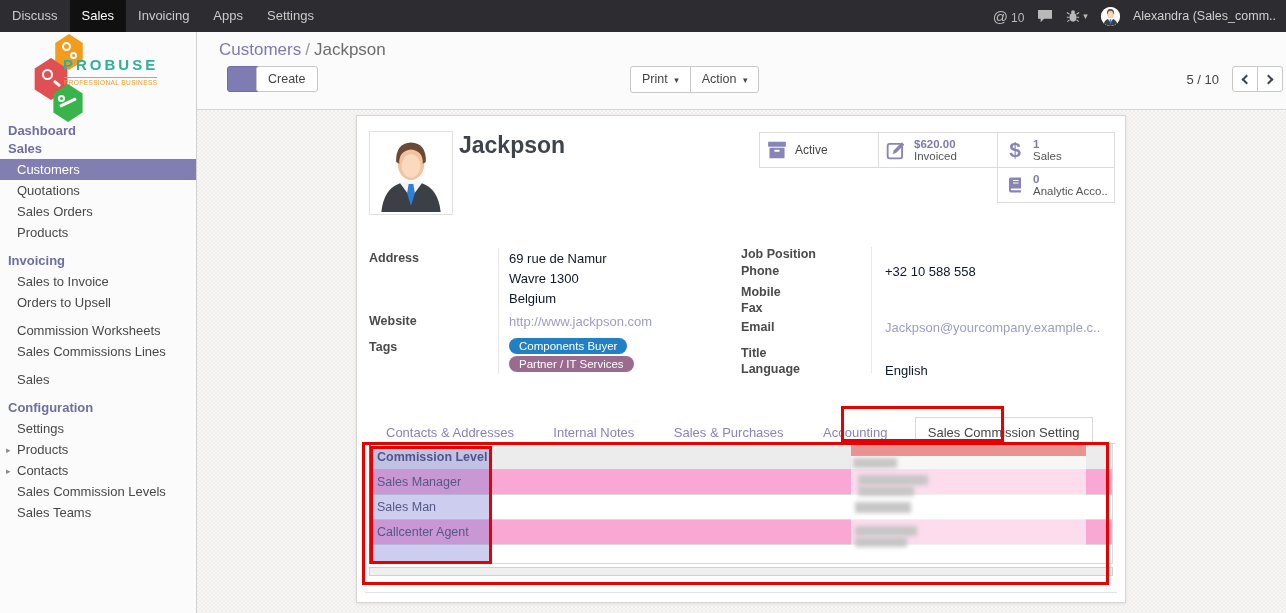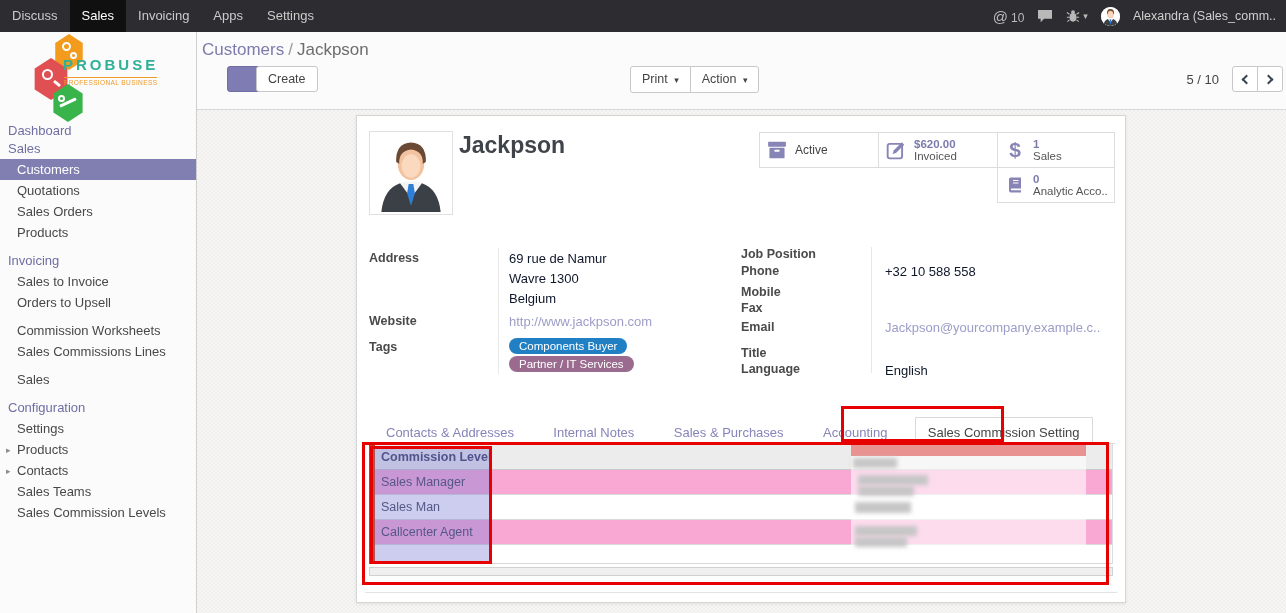--- a/index.html
+++ b/index.html
@@ -25,28 +25,28 @@
   .logo { position:relative; height:88px; }
   .hex { position:absolute; clip-path:polygon(50% 0,93% 25%,93% 75%,50% 100%,7% 75%,7% 25%); }
   .hex-orange { left:53px; top:2px; width:32px; height:36px; background:#f29b1d; }
   .hex-red    { left:32px; top:26px; width:38px; height:42px; background:#e04f52; }
   .hex-green  { left:51px; top:52px; width:34px; height:38px; background:#38b44a; }
   .ring { position:absolute; border:2px solid #fff; border-radius:50%; }
   .bar  { position:absolute; background:#fff; border-radius:1px; }
   .logo-title { position:absolute; left:63px; top:24px; font-size:15px; font-weight:bold; color:#2fb099; letter-spacing:3px; }
   .logo-sub { position:absolute; left:64px; top:45px; font-size:6.5px; color:#ef9b28; letter-spacing:0.4px; white-space:nowrap; border-top:1px solid #ef9b28; padding-top:1px; }
   .sec { margin-bottom:7px; }
-  .sec-h { display:block; font-size:13px; font-weight:normal; color:#6f6ea3; padding:3px 8px; text-decoration:none; cursor:pointer; }
+  .sec-h { display:block; font-size:13px; font-weight:bold; color:#6f6ea3; padding:3px 8px; text-decoration:none; cursor:pointer; }
   .s-item { display:flex; align-items:center; font-size:13px; color:#484848; padding:3px 8px 3px 17px; text-decoration:none; cursor:pointer; }
   .s-item.active { background:#817fb1; color:#ffffff; }
   .s-item .arrow { width:11px; margin-left:-11px; font-size:9px; color:#8a8a8a; }
 
   
   .control-panel { position:absolute; left:197px; top:32px; width:1089px; height:78px; background:#fbfbfb; border-bottom:1px solid #d7d7d7; z-index:5; }
-  .breadcrumb { position:absolute; left:5px; top:8px; font-size:17px; }
+  .breadcrumb { position:absolute; left:22px; top:8px; font-size:17px; }
   .breadcrumb .parent { color:#7c7bad; cursor:pointer; }
   .breadcrumb .sep { color:#999; padding:0 4px; }
   .breadcrumb .current { color:#6d6d6d; }
   .btn { display:inline-block; font-size:12.5px; line-height:24px; padding:0 11px; border:1px solid #c8c8c8; border-radius:3px; background:#fff; color:#444; cursor:pointer; }
   .btn-primary { background:#7e7cb3; border-color:#6f6da6; color:#fff; }
   .btn-edit { position:absolute; left:30px; top:34px;padding-left:48px; }
   .btn-create { position:absolute; left:59px; top:34px; }
   .btn-group { position:absolute; left:433px; top:34px; display:flex; }
   .btn-group .btn { border-radius:0; margin-left:-1px; }
   .btn-group .btn:first-child { border-radius:3px 0 0 3px; margin-left:0; }
@@ -90,21 +90,21 @@
   .pill { position:absolute; color:#fff; font-size:11.5px; line-height:16px; padding:0 10px; border-radius:9px; }
   .pill-blue { background:#2180c4; }
   .pill-mauve { background:#9a6b8f; }
 
   
   .tabbar { position:absolute; left:12px; top:300px; width:746px; height:28px; border-bottom:1px solid #d9d9d9; }
   .tab { position:relative; display:inline-block; font-size:13px; color:#8684b8; padding:7px 8px 24px; margin:0 10px 0 9px; text-decoration:none; cursor:pointer; top:1px; }
   .tab.active { background:#fff; color:#444; border:1px solid #d9d9d9; border-bottom:1px solid #fff; margin:0 0 0 5px; padding:7px 12px 8px; }
 
   
-  .ctable { position:absolute; left:12px; top:328px; width:744px; border-right:1px solid #dcdce0; border-left:6px solid #c2410c; }
+  .ctable { position:absolute; left:12px; top:328px; width:744px; border-right:1px solid #dcdce0; border-left:2px solid #c2410c; }
   .trow { display:flex; align-items:center; font-size:12.5px; color:#3e4257; border-bottom:1px solid #d9d9dd; padding-left:6px; cursor:pointer; }
   .trow.thead { height:26px; background:#ececec; font-weight:bold; color:#373b5e; border-bottom:1px solid #c9c9c9; cursor:default; }
   .trow.r { height:25px; }
   .trow.odd { background:#f9a8d4; }
   .trow.even { background:#fff; }
   .trow.empty { height:19px; background:#fff; }
   .scrollstrip { position:absolute; left:12px; top:451px; width:744px; height:9px; background:#efefef; border:1px solid #d0d0d0; cursor:pointer; }
   .sheet-hr { position:absolute; left:8px; top:476px; width:752px; height:1px; background:#e3e3e3; }
 
   
@@ -218,22 +218,22 @@
       <a class="sec-h">Configuration</a>
       <a class="s-item">Settings</a>
       <a class="s-item">
           <span class="arrow">▸</span>
           <span>Products</span>
         </a>
       <a class="s-item">
           <span class="arrow">▸</span>
           <span>Contacts</span>
         </a>
+      <a class="s-item">Sales Commission Levels</a>
       <a class="s-item">Sales Teams</a>
-      <a class="s-item">Sales Commission Levels</a>
     </div>
   </aside>
 
   <div class="control-panel">
     <div class="breadcrumb">
       <span class="parent">Customers</span><span class="sep">/</span><span class="current">Jackpson</span>
     </div>
     <button class="btn btn-primary btn-edit">Edit</button>
     <button class="btn btn-create">Create</button>
     <div class="btn-group">

